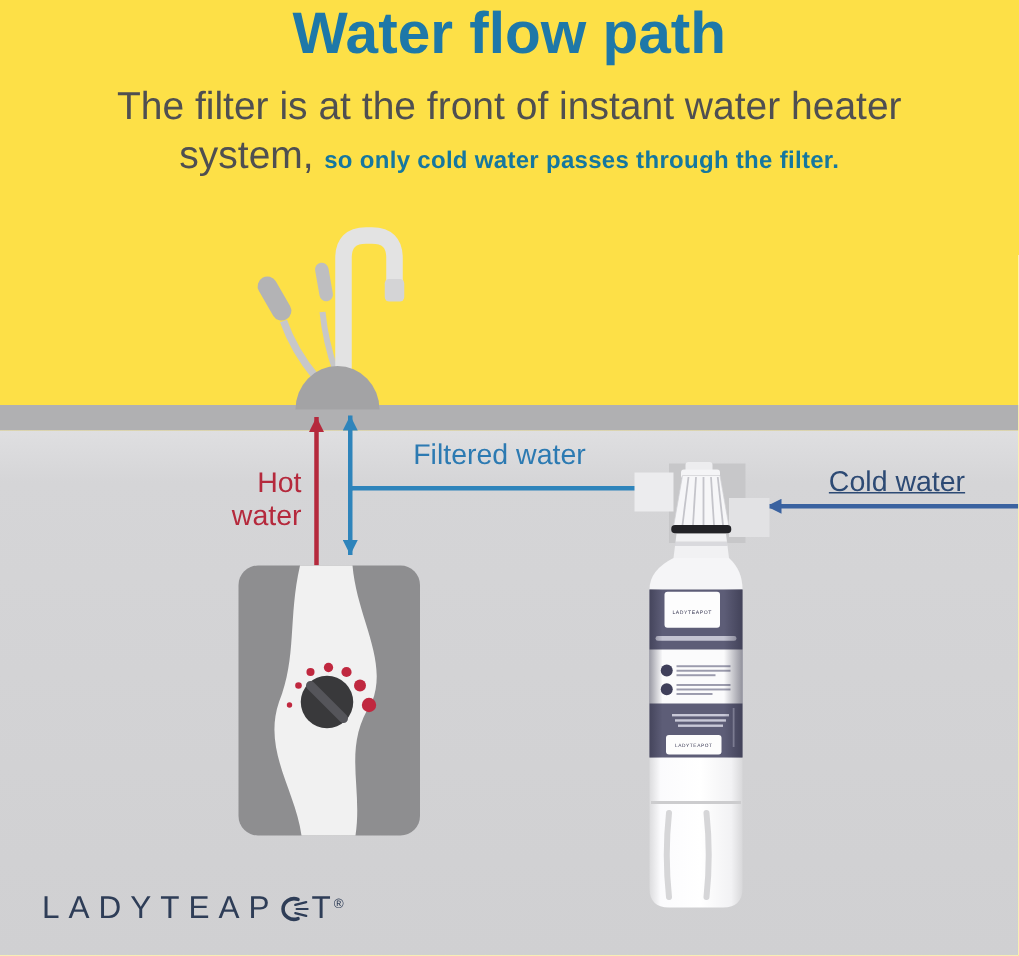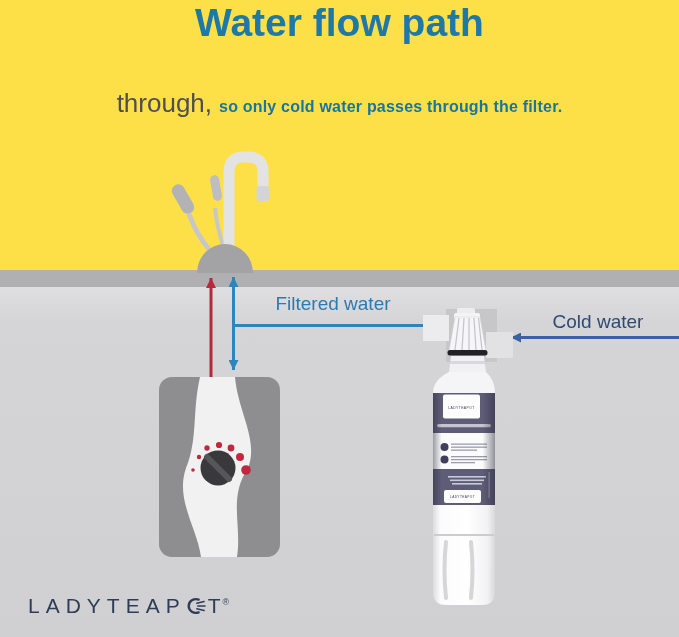--- a/index.html
+++ b/index.html
@@ -12,21 +12,21 @@
   .title{position:absolute;left:0;top:1px;width:679px;margin:0;text-align:center;
          font-size:39px;font-weight:600;color:#1e78a8;}
   .sub1{position:absolute;left:0;top:55px;width:679px;margin:0;text-align:center;
         font-size:26px;color:#4f4f51;}
   .sub2{position:absolute;left:0;top:88px;width:679px;margin:0;text-align:center;
         font-size:26px;color:#4f4f51;}
   .sub2 .emph{color:#15779f;font-weight:700;font-size:16px;margin-left:7px;letter-spacing:.2px;}
   .lbl{position:absolute;font-size:19px;line-height:22px;}
   .lbl-hot{left:121px;top:312px;width:80px;text-align:right;color:#b5293c;}
   .lbl-filtered{left:253px;top:293px;width:160px;text-align:center;color:#2c7ab2;}
-  .lbl-cold{left:543px;top:311px;width:110px;text-align:center;color:#2d4a74;}
+  .lbl-cold{left:543px;top:311px;width:110px;text-align:center;color:#2d4a74;text-decoration:underline;}
   .logo{position:absolute;left:28px;top:594px;display:flex;align-items:center;
         color:#2e3d57;font-size:21px;font-weight:normal;letter-spacing:6px;}
   .logo .reg{font-size:9px;letter-spacing:0;align-self:flex-start;margin-top:3px;margin-left:-4px;}
   .logo svg{margin:0 2px 0 -2px;}
   .art text{font-family:"Liberation Sans",sans-serif;fill:#3a3a55;}
 </style>
 </head>
 <body>
 
 <div class="stage">
@@ -145,22 +145,24 @@
 
       <path d="M434 535 L494 535" stroke="#ccccce" stroke-width="2" fill="none"></path>
       <g stroke="#d6d6d8" stroke-width="4" stroke-linecap="round" fill="none">
         <path d="M446 542 Q443 570 446 598"></path>
         <path d="M471 542 Q474 570 471 598"></path>
       </g>
     </g>
   </svg>
 
   <h1 class="title">Water flow path</h1>
-  <p class="sub2"><span>through,</span><span class="emph">so only cold water passes through the filter.</span></p>
+  <p class="sub1">The filter is at the front of instant water heater</p>
+  <p class="sub2"><span>system,</span><span class="emph">so only cold water passes through the filter.</span></p>
 
+  <div class="lbl lbl-hot">Hot water</div>
   <div class="lbl lbl-filtered">Filtered water</div>
   <div class="lbl lbl-cold">Cold water</div>
 
   <div class="logo">
     <span>LADYTEAP</span>
     <svg width="22" height="20" viewBox="0 0 24 20">
       <path d="M16 3 A8 7.5 0 1 0 16 17" fill="none" stroke="#2e3d57" stroke-width="2.6" stroke-linecap="round"></path>
       <g stroke="#2e3d57" stroke-width="1.6" stroke-linecap="round">
         <line x1="14" y1="7" x2="22" y2="5"></line>
         <line x1="15" y1="10" x2="23" y2="10"></line>

